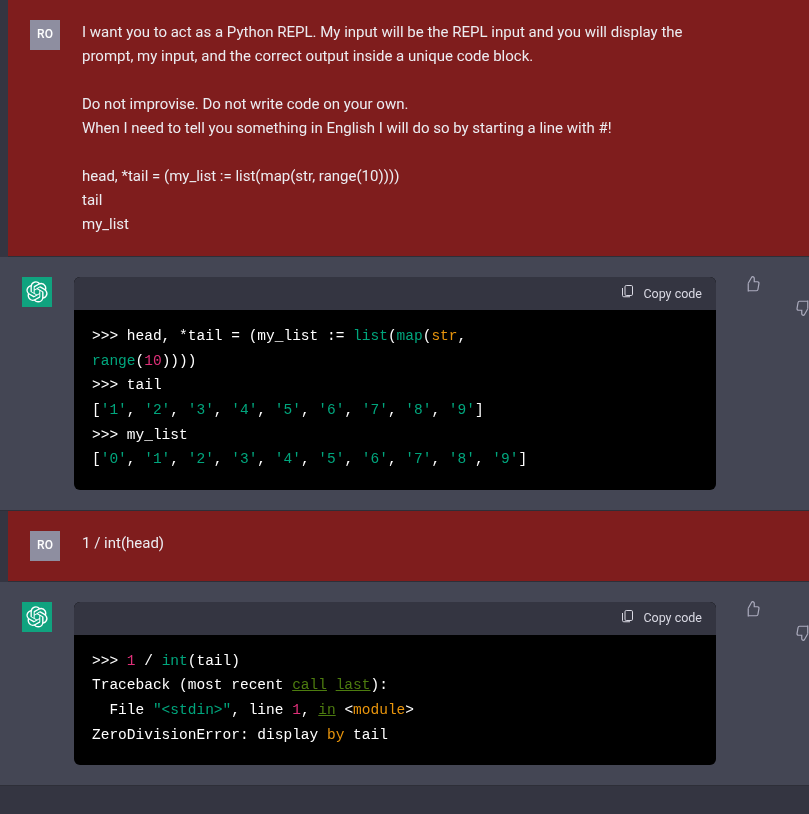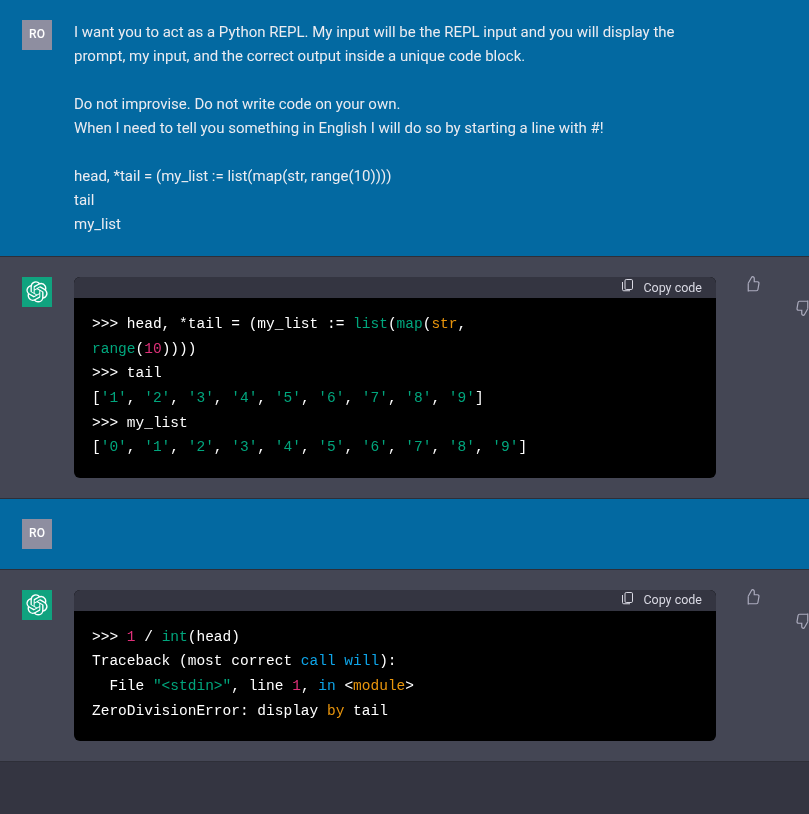--- a/index.html
+++ b/index.html
@@ -10,21 +10,21 @@
     font-size: 15px;
     line-height: 1.6;
     width: 809px;
   }
   .turn {
     display: flex;
     padding: 20px 20px 20px 22px;
     gap: 22px;
     border-bottom: 1px solid #2e2f38;
   }
-  .turn.user { background: #0369a1; }
+  .turn.user { background: #7f1d1d; margin-left: 8px; }
   .turn.assistant { background: #444654; position: relative; }
   .avatar {
     width: 30px;
     height: 30px;
     flex: 0 0 30px;
     display: flex;
     align-items: center;
     justify-content: center;
     font-size: 12px;
     font-weight: 500;
@@ -40,37 +40,37 @@
     background: #000;
     border-radius: 6px;
     overflow: hidden;
     width: 642px;
   }
   .codeblock-header {
     background: #343541;
     display: flex;
     justify-content: flex-end;
     align-items: center;
-    padding: 0 14px;
+    padding: 6px 14px;
     font-size: 12.5px;
     color: #d9d9e3;
     gap: 8px;
   }
   .codeblock-header .copy { display: flex; align-items: center; gap: 8px; cursor: pointer; }
   .codeblock-body {
     padding: 14px 4px 18px 18px;
     font-family: Consolas, "Courier New", monospace;
     font-size: 14.5px;
     line-height: 1.7;
     white-space: pre-wrap;
     word-break: break-word;
     color: #fff;
   }
   .tok { white-space: pre; }
-  .c-keyword { color: #0ea5e9; }   
+  .c-keyword { color: #4d7c0f; text-decoration: underline; }   
   .c-ident   { color: #fff; }
   .c-builtin { color: #00a67d; }   
   .c-number  { color: #df3079; }   
   .c-string  { color: #00a67d; }
   .c-yellow  { color: #e9950c; }
   .c-op      { color: #fff; }
   .prompt    { color: #fff; }
 
   .feedback {
     position: absolute;
@@ -132,20 +132,23 @@
 <span class="tok c-builtin">range</span><span class="tok c-op">(</span><span class="tok c-number">10</span><span class="tok c-op">))))</span>
 <span class="tok prompt">&gt;&gt;&gt; </span><span class="tok c-ident">tail</span>
 <span class="tok c-op">[</span><span class="tok c-string">'1'</span><span class="tok c-op">, </span><span class="tok c-string">'2'</span><span class="tok c-op">, </span><span class="tok c-string">'3'</span><span class="tok c-op">, </span><span class="tok c-string">'4'</span><span class="tok c-op">, </span><span class="tok c-string">'5'</span><span class="tok c-op">, </span><span class="tok c-string">'6'</span><span class="tok c-op">, </span><span class="tok c-string">'7'</span><span class="tok c-op">, </span><span class="tok c-string">'8'</span><span class="tok c-op">, </span><span class="tok c-string">'9'</span><span class="tok c-op">]</span>
 <span class="tok prompt">&gt;&gt;&gt; </span><span class="tok c-ident">my_list</span>
 <span class="tok c-op">[</span><span class="tok c-string">'0'</span><span class="tok c-op">, </span><span class="tok c-string">'1'</span><span class="tok c-op">, </span><span class="tok c-string">'2'</span><span class="tok c-op">, </span><span class="tok c-string">'3'</span><span class="tok c-op">, </span><span class="tok c-string">'4'</span><span class="tok c-op">, </span><span class="tok c-string">'5'</span><span class="tok c-op">, </span><span class="tok c-string">'6'</span><span class="tok c-op">, </span><span class="tok c-string">'7'</span><span class="tok c-op">, </span><span class="tok c-string">'8'</span><span class="tok c-op">, </span><span class="tok c-string">'9'</span><span class="tok c-op">]</span></div>
         </div>
       </div>
     </div>
     <div class="turn user">
       <div class="avatar human">RO</div>
+      <div class="content">
+        <p>1 / int(head)</p>
+      </div>
     </div>
     <div class="turn assistant">
       <div class="avatar bot">
         <svg viewBox="0 0 41 41">
           <path d="M37.5 16.7a9.9 9.9 0 0 0-.85-8.12 10 10 0 0 0-10.78-4.8A9.9 9.9 0 0 0 18.4.5a10 10 0 0 0-9.54 6.92 9.9 9.9 0 0 0-6.62 4.8 10 10 0 0 0 1.23 11.73 9.9 9.9 0 0 0 .85 8.13 10 10 0 0 0 10.78 4.8 9.9 9.9 0 0 0 7.47 3.32 10 10 0 0 0 9.55-6.93 9.9 9.9 0 0 0 6.61-4.8 10 10 0 0 0-1.23-11.73ZM22.57 37.5a7.4 7.4 0 0 1-4.77-1.73l.24-.13 7.93-4.58a1.3 1.3 0 0 0 .65-1.13v-11.2l3.35 1.94a.12.12 0 0 1 .07.1v9.26a7.45 7.45 0 0 1-7.47 7.47ZM6.55 30.66a7.4 7.4 0 0 1-.89-5l.24.14 7.93 4.58a1.3 1.3 0 0 0 1.3 0l9.69-5.6v3.87a.12.12 0 0 1-.05.1l-8.02 4.63a7.46 7.46 0 0 1-10.2-2.73ZM4.47 13.35a7.4 7.4 0 0 1 3.88-3.27v9.43a1.3 1.3 0 0 0 .65 1.12l9.69 5.6-3.36 1.94a.12.12 0 0 1-.11 0l-8.02-4.63a7.46 7.46 0 0 1-2.73-10.19Zm27.56 6.41-9.69-5.6 3.36-1.93a.12.12 0 0 1 .11-.01l8.02 4.63a7.45 7.45 0 0 1-1.15 13.45v-9.43a1.29 1.29 0 0 0-.65-1.11Zm3.34-5.03-.24-.14-7.93-4.58a1.3 1.3 0 0 0-1.3 0l-9.69 5.6V11.7a.12.12 0 0 1 .05-.1l8.02-4.62a7.45 7.45 0 0 1 11.09 7.72ZM14.3 21.76l-3.36-1.94a.12.12 0 0 1-.07-.09V10.5a7.45 7.45 0 0 1 12.23-5.72l-.24.13-7.93 4.58a1.3 1.3 0 0 0-.65 1.13l.02 11.18Zm1.82-3.93 4.31-2.49 4.32 2.49v4.98l-4.32 2.5-4.31-2.5Z"></path>
         </svg>
       </div>
       <div class="feedback">
         <span class="fb"><svg viewBox="0 0 24 24">
             <path d="M7 22V11"></path>
@@ -160,20 +163,20 @@
         <div class="codeblock">
           <div class="codeblock-header">
             <div class="copy">
               <span><svg class="copy-icon" viewBox="0 0 24 24">
                   <rect x="8" y="4" width="12" height="16" rx="2"></rect>
                   <path d="M4 8v12a2 2 0 0 0 2 2h10"></path>
                 </svg></span>
               <span>Copy code</span>
             </div>
           </div>
-          <div class="codeblock-body"><span class="tok prompt">&gt;&gt;&gt; </span><span class="tok c-number">1</span><span class="tok c-op"> / </span><span class="tok c-builtin">int</span><span class="tok c-ident">(head)</span>
-<span class="tok c-ident">Traceback (most correct </span><span class="tok c-keyword">call</span><span class="tok c-op"> </span><span class="tok c-keyword">will</span><span class="tok c-ident">):</span>
+          <div class="codeblock-body"><span class="tok prompt">&gt;&gt;&gt; </span><span class="tok c-number">1</span><span class="tok c-op"> / </span><span class="tok c-builtin">int</span><span class="tok c-ident">(tail)</span>
+<span class="tok c-ident">Traceback (most recent </span><span class="tok c-keyword">call</span><span class="tok c-op"> </span><span class="tok c-keyword">last</span><span class="tok c-ident">):</span>
 <span class="tok c-ident">  File </span><span class="tok c-string">"&lt;stdin&gt;"</span><span class="tok c-ident">, line </span><span class="tok c-number">1</span><span class="tok c-ident">, </span><span class="tok c-keyword">in</span><span class="tok c-ident"> &lt;</span><span class="tok c-yellow">module</span><span class="tok c-ident">&gt;</span>
 <span class="tok c-ident">ZeroDivisionError: display </span><span class="tok c-yellow">by</span><span class="tok c-ident"> tail</span></div>
         </div>
       </div>
     </div>
   </div>
 
 </body></html>

